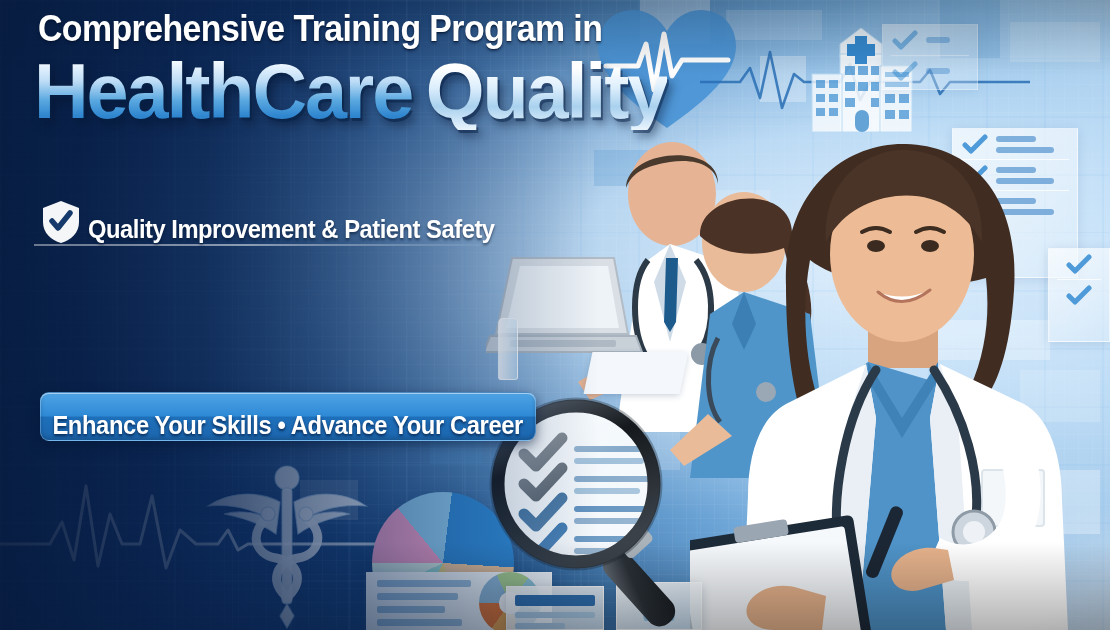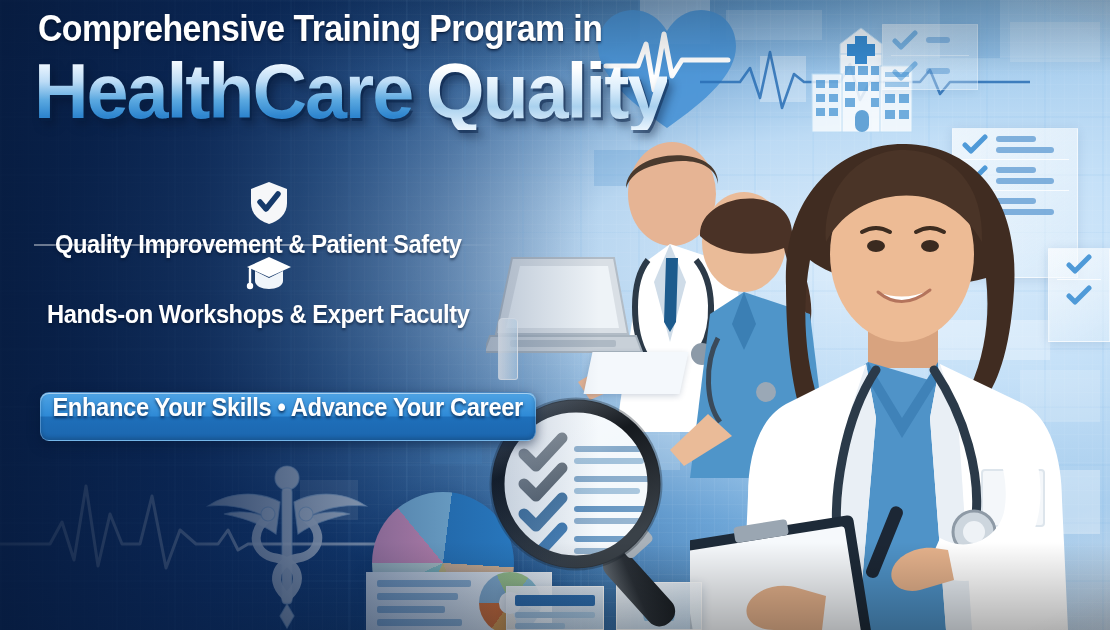--- a/index.html
+++ b/index.html
@@ -149,39 +149,39 @@
     filter:drop-shadow(2px 3px 0 rgba(7,32,70,.55)) drop-shadow(4px 5px 5px rgba(4,18,44,.5));
   }
   .t-quality {
     background:linear-gradient(to bottom, #ffffff 0%, #ffffff 20%, #dceefc 46%, #a9d1ee 70%, #cfe6f8 88%, #eaf5fd 100%);
     -webkit-background-clip:text; background-clip:text; color:transparent;
     filter:drop-shadow(2px 3px 0 rgba(7,32,70,.5)) drop-shadow(4px 5px 5px rgba(4,18,44,.45));
     margin-left:14px;
   }
 
   .features { position:absolute; left:34px; top:176px; width:470px; }
-  .feature { display:flex; align-items:center; height:68px;flex-direction:column; }
+  .feature { display:flex; align-items:flex-end; height:68px; }
   .feature .ficon { width:54px; flex:0 0 54px; display:flex; align-items:center; justify-content:center; }
   .feature .flabel {
     font-size:25px; font-weight:700; color:#ffffff;
     letter-spacing:-0.5px;
     transform:scaleX(.95); transform-origin:left center;
     white-space:nowrap;
     text-shadow:0 2px 3px rgba(0,18,44,.6);
   }
   .fdivider { height:1px; background:linear-gradient(to right, rgba(255,255,255,.40) 0%, rgba(255,255,255,.50) 45%, rgba(255,255,255,0) 100%); }
 
   .cta {
     position:absolute; left:40px; top:392px;
     width:496px; height:49px;
     border-radius:9px;
     background:linear-gradient(to bottom, #4ea3e4 0%, #2f8ad6 48%, #1e6fba 52%, #1c66ae 100%);
     border:1px solid rgba(255,255,255,.22);
     box-shadow:inset 0 1px 0 rgba(255,255,255,.5), inset 0 -2px 4px rgba(0,0,0,.18), 0 4px 12px rgba(3,22,52,.55);
-    display:flex; align-items:flex-start; justify-content:center;
+    display:flex; align-items:flex-end; justify-content:center;
   }
   .cta-label {
     font-size:25px; font-weight:700; color:#ffffff; letter-spacing:-0.4px;
     transform:scaleX(.95);
     text-shadow:0 2px 3px rgba(0,22,55,.75);
     white-space:nowrap;
   }
 </style>
 </head>
 <body>
@@ -517,30 +517,19 @@
           </svg>
         </span>
         <span class="flabel">Quality Improvement &amp; Patient Safety</span>
       </div>
 
       <div class="fdivider"></div>
 
 
       <div class="fdivider"></div>
 
-      <div class="feature">
-        <span class="ficon">
-          <svg width="46" height="40" viewBox="0 0 46 40">
-            <path d="M23 4 L45 14 L23 24 L1 14 Z" fill="#ffffff"></path>
-            <path d="M9 18 V28 C9 33 16 36 23 36 C30 36 37 33 37 28 V18 L23 25 Z" fill="#f0f5fa"></path>
-            <path d="M4 16 V30" stroke="#ffffff" stroke-width="2.4" stroke-linecap="round"></path>
-            <circle cx="4" cy="33" r="3.2" fill="#ffffff"></circle>
-          </svg>
-        </span>
-        <span class="flabel">Hands-on Workshops &amp; Expert Faculty</span>
-      </div>
     </div>
 
     <div class="cta">
       <span class="cta-label">Enhance Your Skills • Advance Your Career</span>
     </div>
   </div>
 </div>
 
 </body></html>

